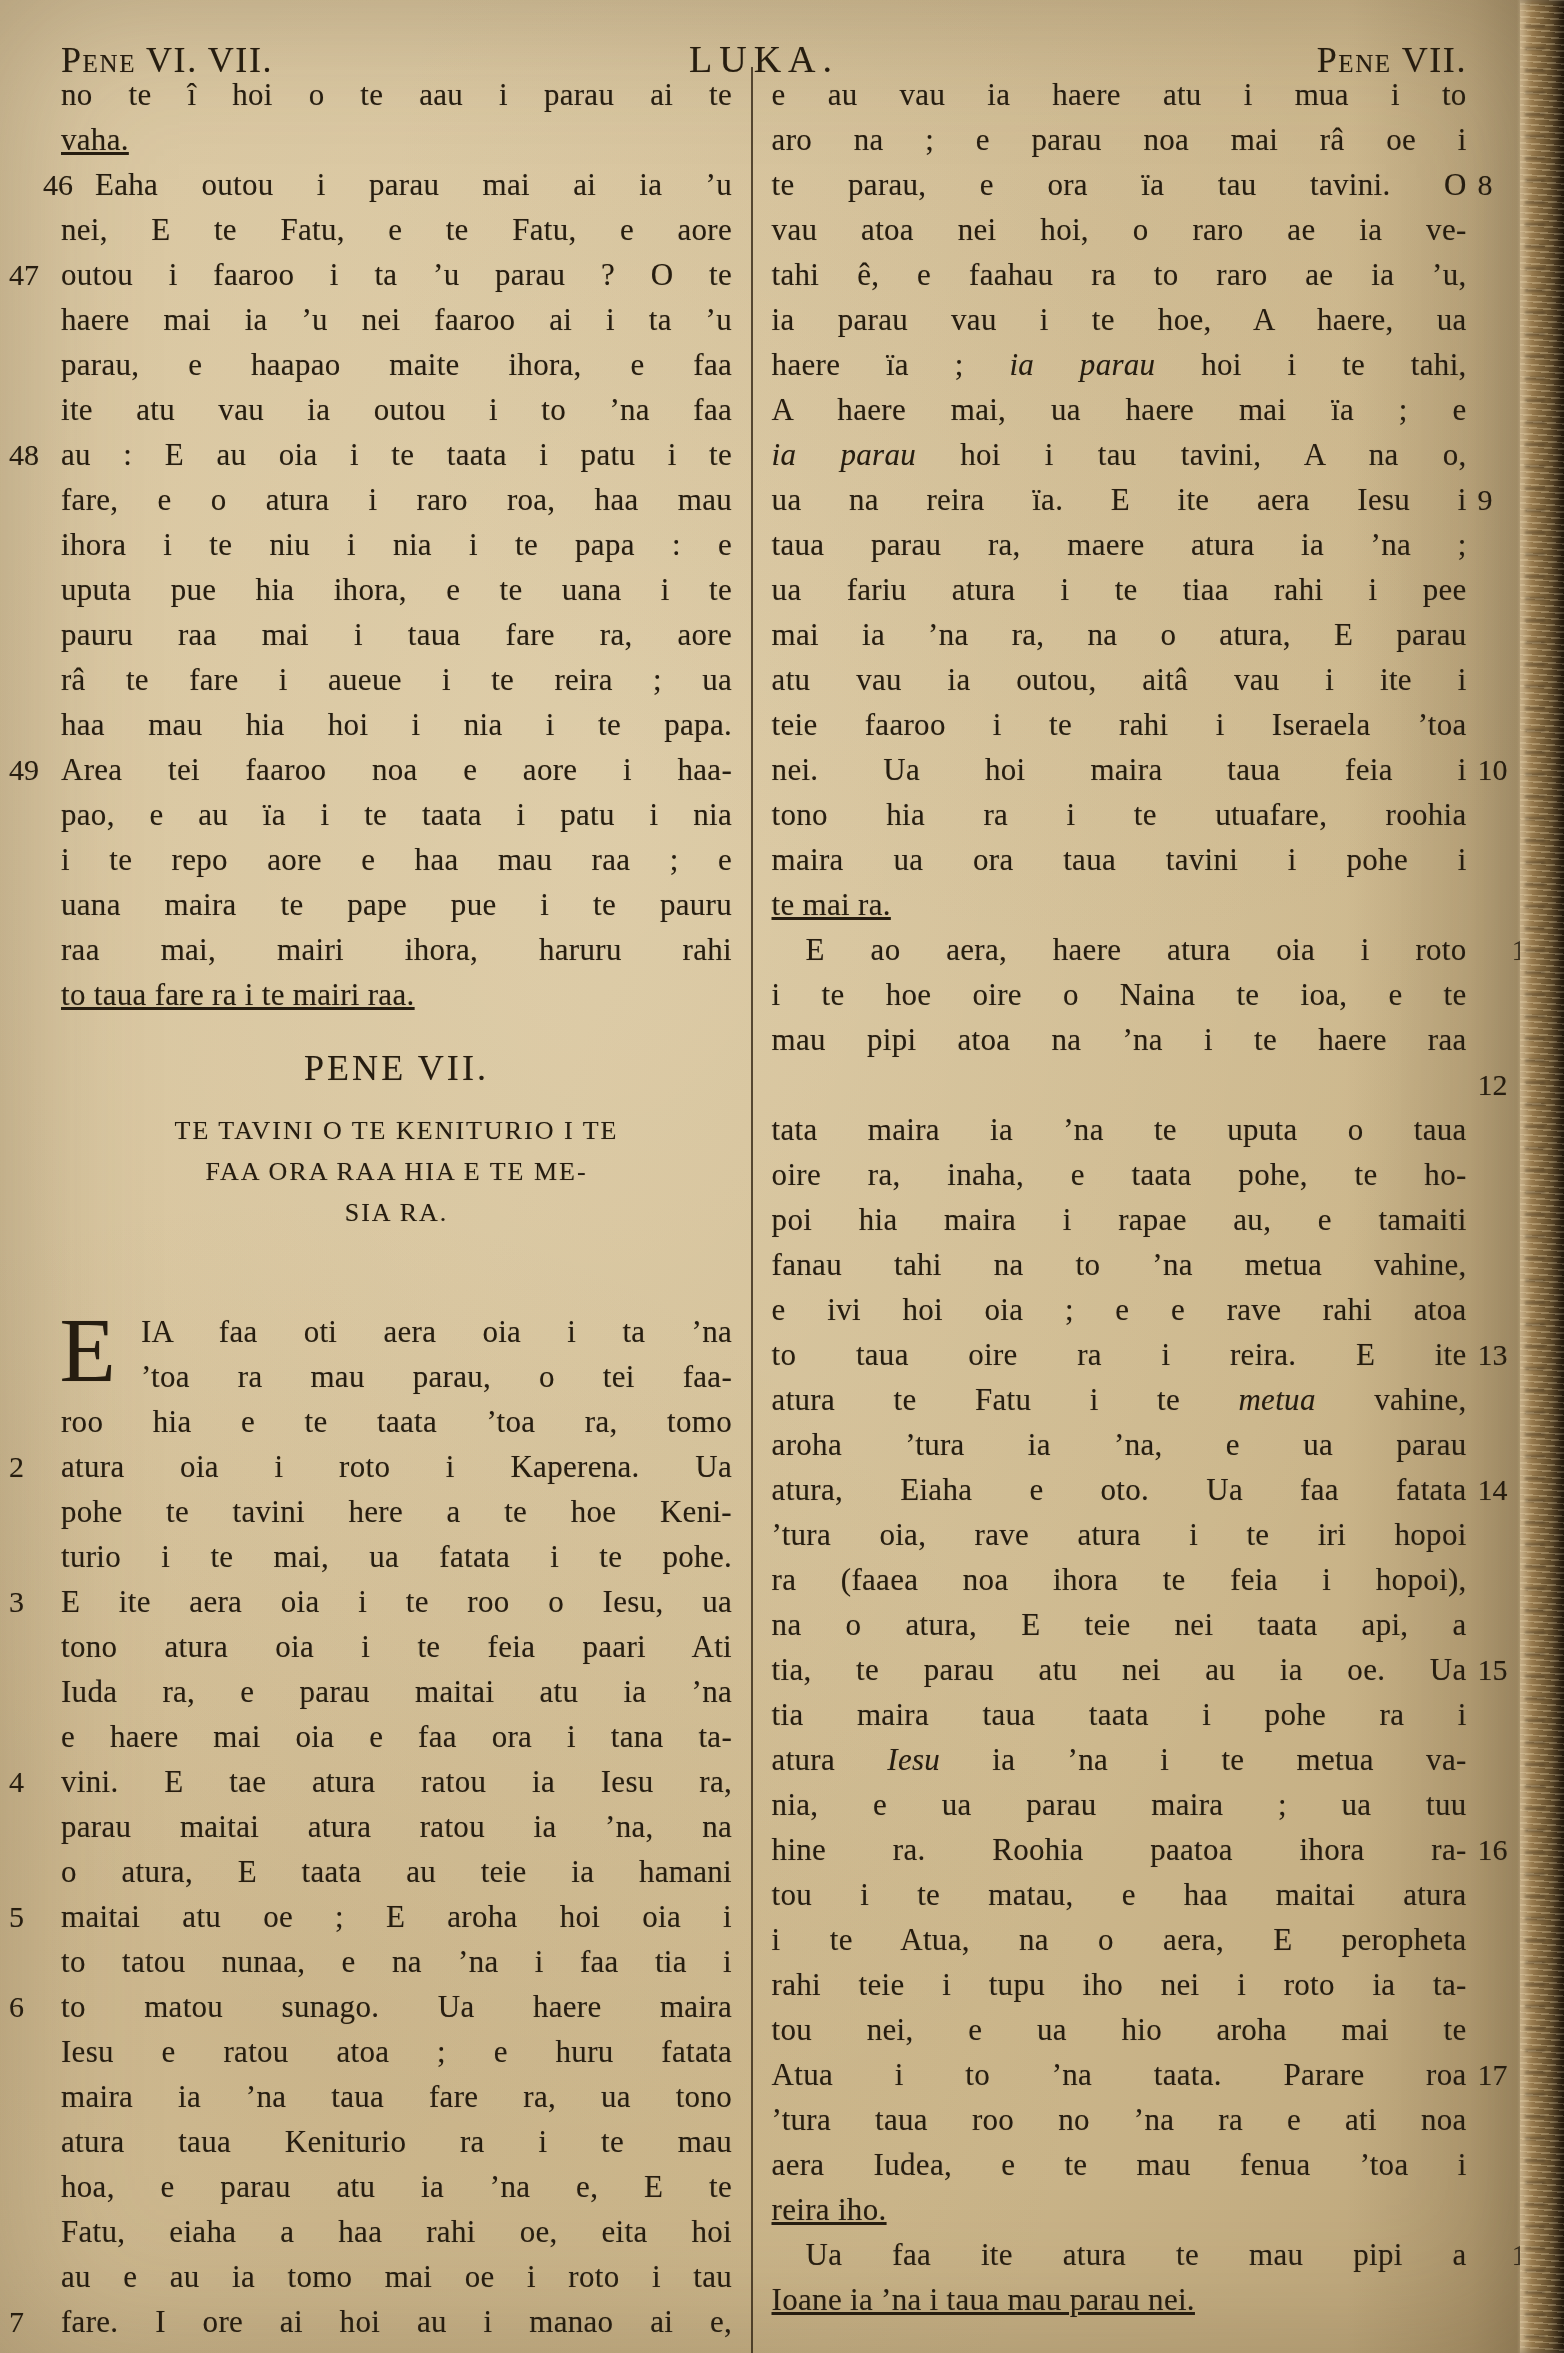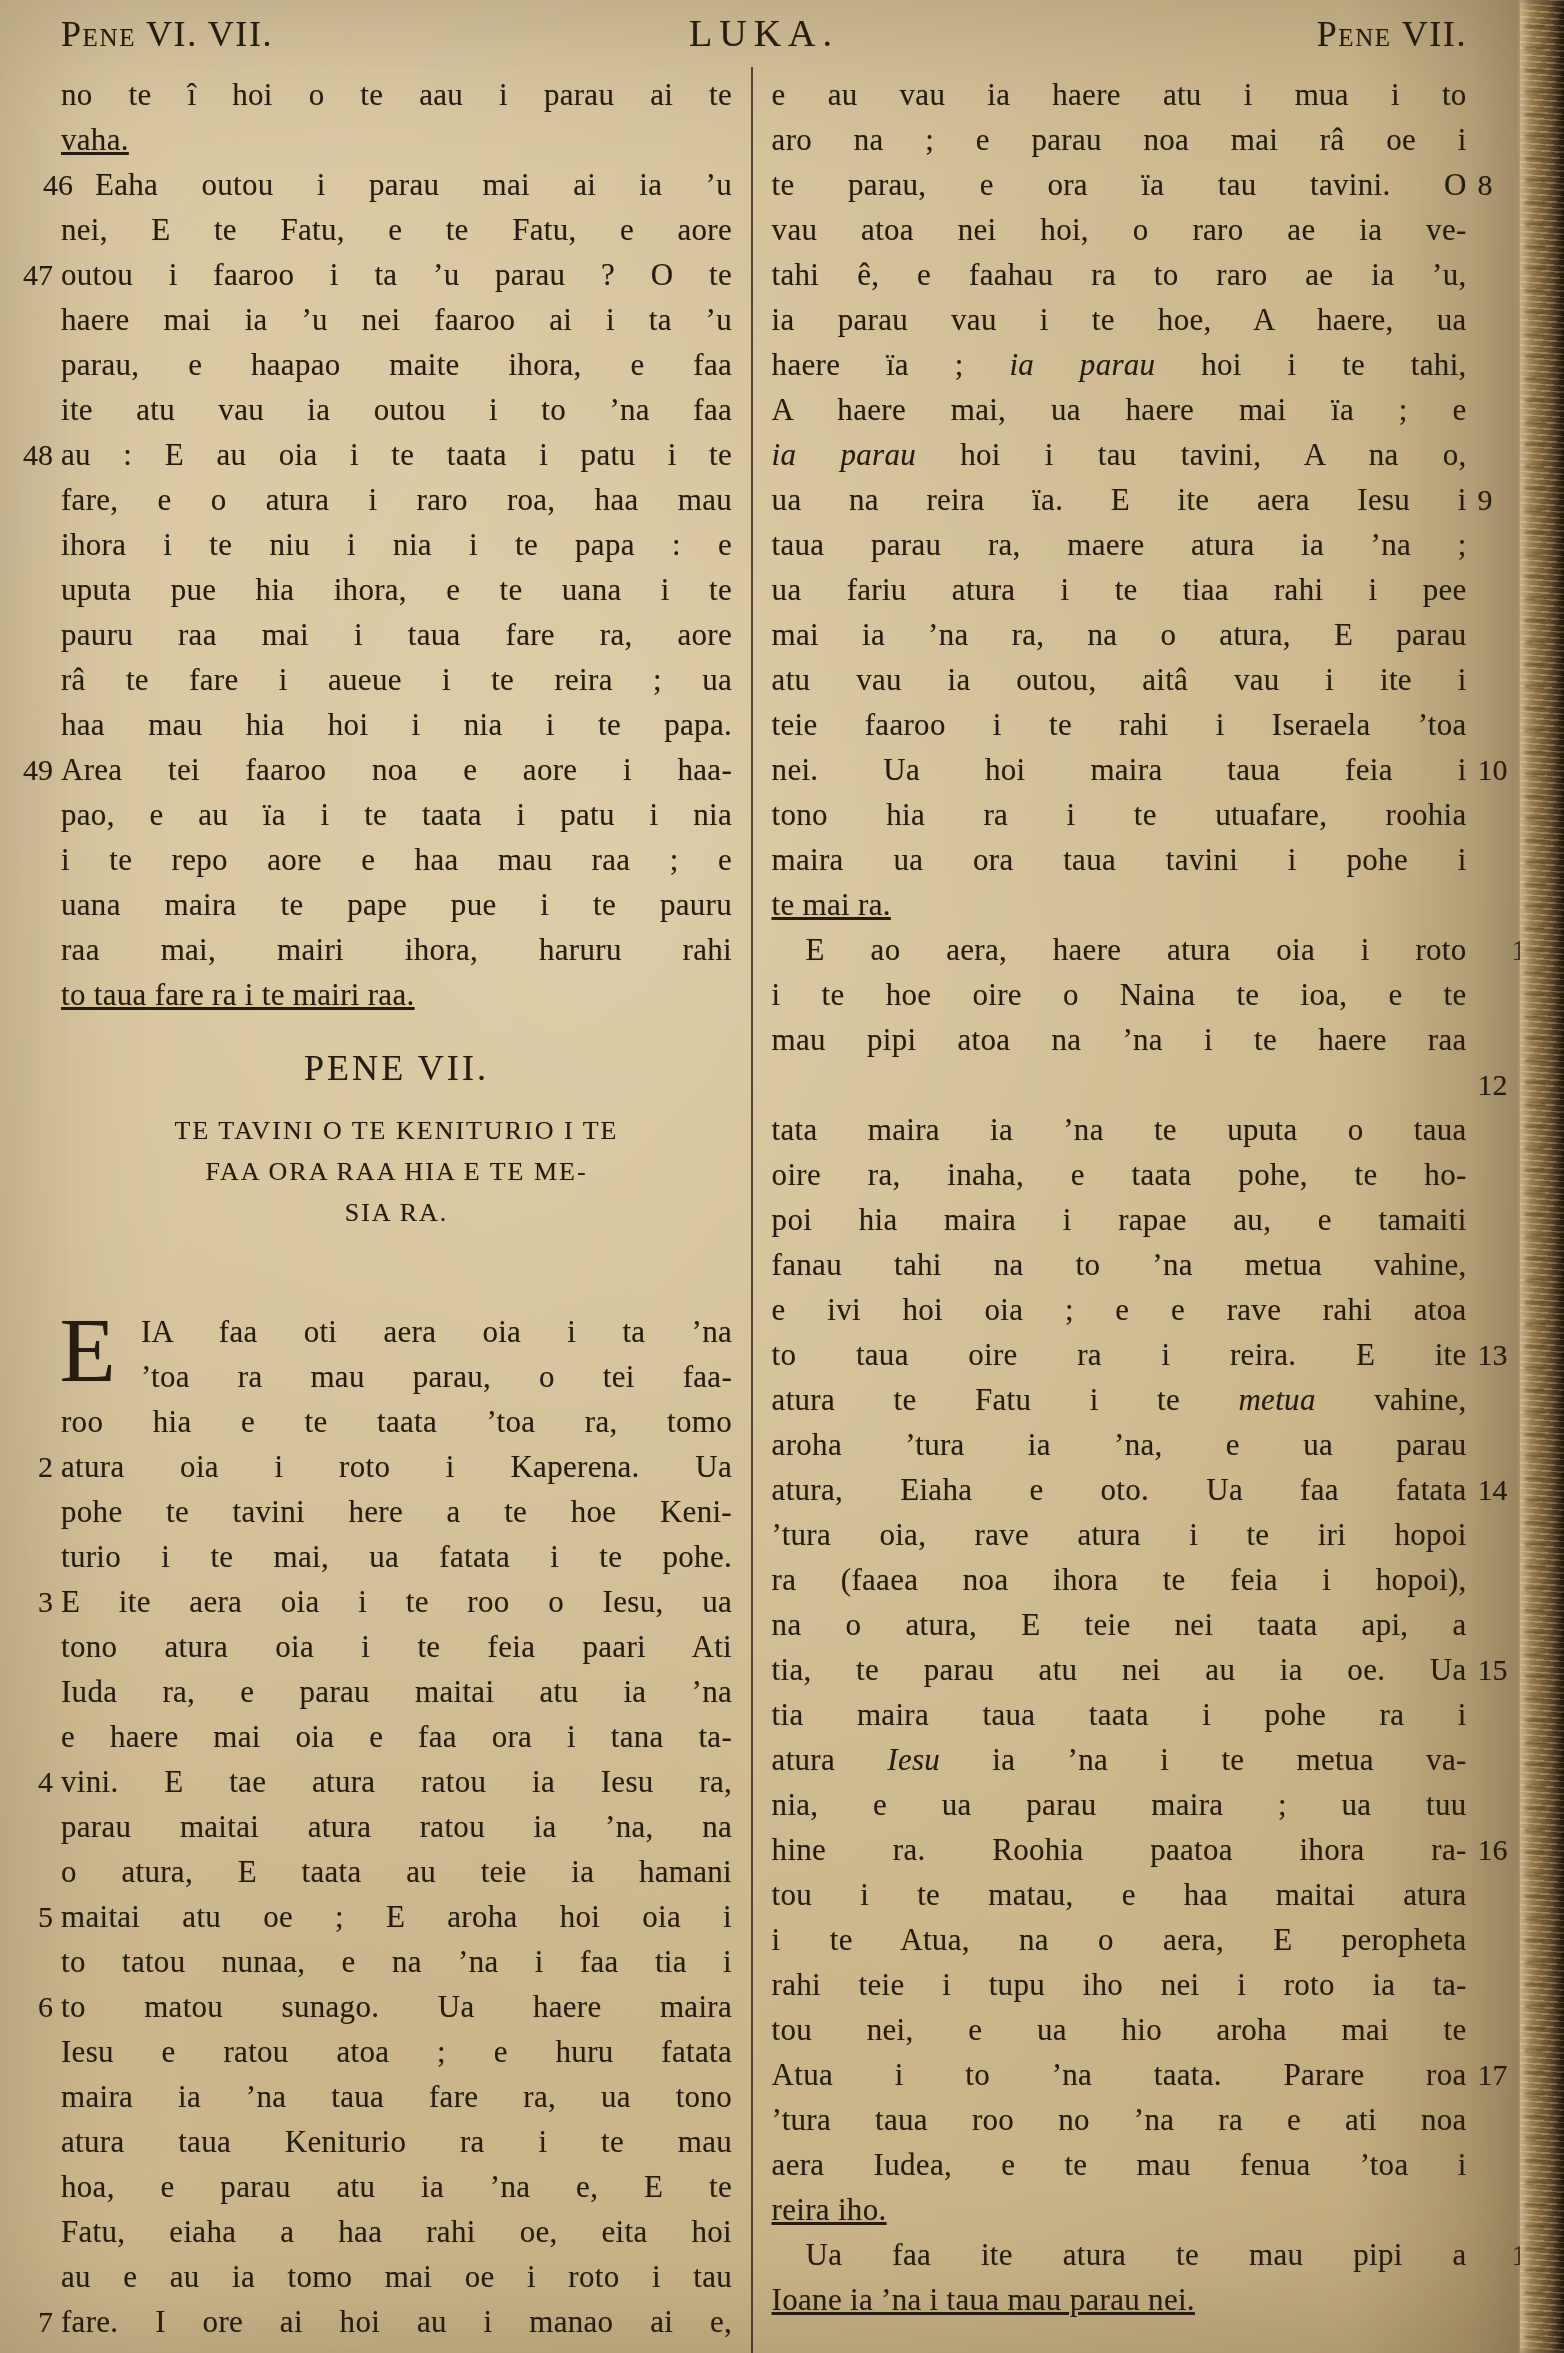--- a/index.html
+++ b/index.html
@@ -16,21 +16,21 @@
       radial-gradient(circle at 18% 85%, rgba(150,120,70,0.14), rgba(150,120,70,0) 34%),
       radial-gradient(circle at 70% 10%, rgba(150,120,70,0.10), rgba(150,120,70,0) 30%),
       linear-gradient(90deg, rgba(0,0,0,0) 86%, rgba(86,64,34,0.18) 94%, rgba(64,48,26,0.40) 100%),
       linear-gradient(115deg, #d9c6a0 0%, #d4c098 40%, #ccb78c 72%, #bda67a 100%);
     box-shadow: inset 0 0 149px rgba(92,72,40,0.35);
     text-shadow: 0 0 0.8px rgba(43,33,20,0.35);
   }
 
   
   .header{
-    position:absolute;top:12px;left:61px;width:1406px;
+    position:absolute;top:38px;left:61px;width:1406px;
     display:flex;align-items:baseline;
     font-size:36px;line-height:42px;
   }
   .header .h-left,.header .h-right{flex:1;font-variant:small-caps;letter-spacing:1.6px;}
   .header .h-left{text-align:left;}
   .header .h-center{flex:1;text-align:center;letter-spacing:7px;font-size:38px;}
   .header .h-right{text-align:right;}
 
   
   .cols{
@@ -71,21 +71,21 @@
     position:absolute;left:-1.6px;top:0px;
     font-size:92px;line-height:83px;
     letter-spacing:0;
   }
   .vnum{
     position:absolute;top:0;
     font-size:30px;line-height:45px;
     letter-spacing:0;
     text-align-last:auto;
   }
-  .vnum.left{left:-52px;width:44px;text-align:right;}
+  .vnum.left{left:-52px;width:44px;text-align:left;}
   .vnum.right{right:-61px;width:50px;text-align:left;}
 
   
   .fore-edge{
     position:absolute;right:0;top:0;width:45px;height:2354px;
     background:
       repeating-linear-gradient(184deg, rgba(240,222,182,0.30) 0 1.6px, rgba(0,0,0,0) 1.6px 6.3px),
       linear-gradient(90deg, #bda37a 0%, #96794d 28%, #6e5733 58%, #4b3920 84%, #2e2110 100%);
     box-shadow: inset 4.7px 0 7.8px rgba(255,240,205,0.25), inset -6.3px 0 11px rgba(0,0,0,0.45);
   }

